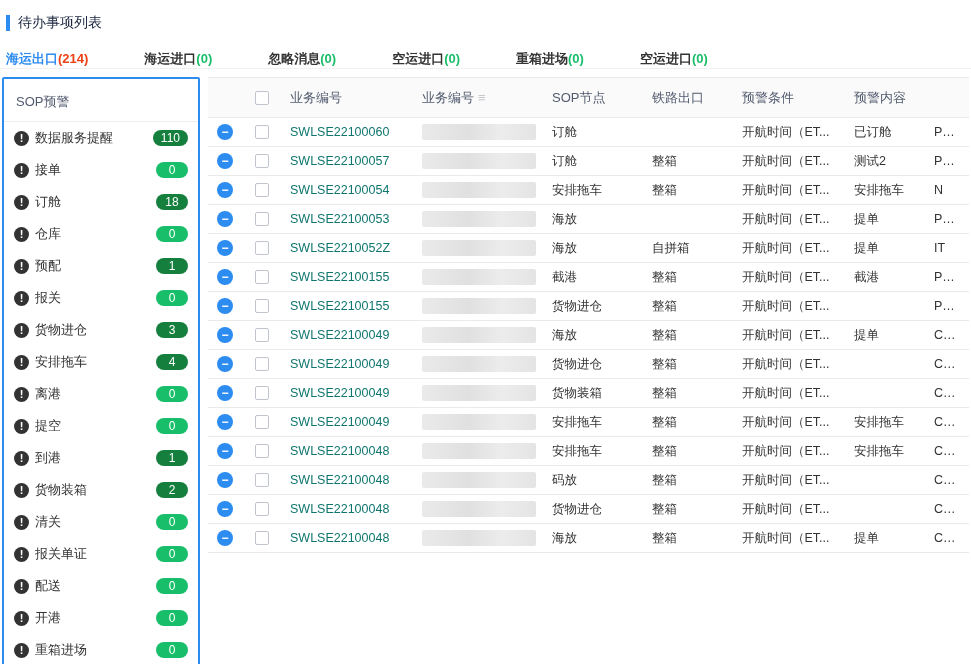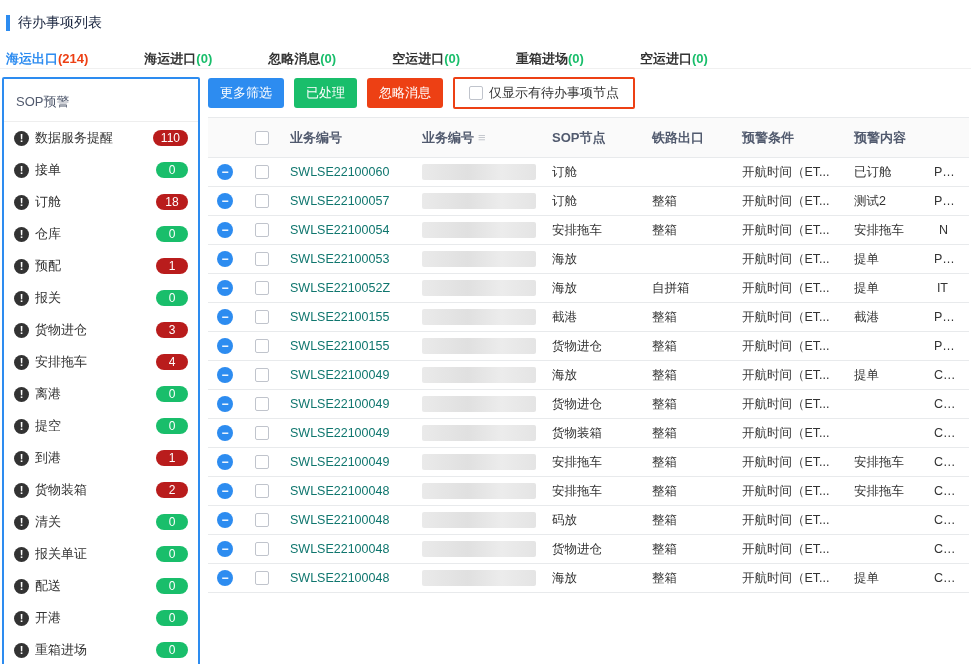--- a/index.html
+++ b/index.html
@@ -13,44 +13,44 @@
 .tab.active .tab-count { color: #ed4014; }
 .tab .tab-count { color: #19be6b; }
 .tab.a .tab-count { color: #ed4014; }
 .body-row { display: flex; align-items: flex-start; gap: 8px; padding: 8px 2px; }
 .sidebar { width: 198px; border: 2px solid #2d8cf0; border-radius: 2px; padding: 4px 0; }
 .side-head { padding: 10px 12px; color: #515a6e; font-size: 13px; border-bottom: 1px solid #eee; }
 .side-item { display: flex; align-items: center; justify-content: space-between; padding: 7px 10px; cursor: pointer; }
 .side-left { display: flex; align-items: center; gap: 6px; }
 .ex-icon { display:inline-flex; width:15px; height:15px; border-radius:50%; background:#333; color:#fff; font-size:11px; align-items:center; justify-content:center; font-weight:bold; line-height:1;}
 .badge { min-width: 32px; padding: 1px 8px; border-radius: 10px; color: #fff; font-size: 12px; text-align: center; }
-.b-red { background: #b91c1c; }
+.b-red { background: #15803d; }
 .b-green { background: #19be6b; }
 .main { flex: 1; min-width: 0; }
 .toolbar { display: flex; align-items: center; gap: 10px; margin-bottom: 8px; }
 .btn { padding: 6px 12px; border: none; border-radius: 3px; color: #fff; cursor: pointer; font-size: 13px; }
 .btn-blue { background: #2d8cf0; }
 .btn-green { background: #19be6b; }
 .btn-red { background: #ed4014; }
 .chk-wrap { display: inline-flex; align-items: center; gap: 6px; border: 2px solid #ed4014; padding: 5px 14px; border-radius: 2px; }
 .chk { width: 14px; height: 14px; border: 1px solid #c0c4cc; border-radius: 2px; display:inline-block; background:#fff;}
 .table-wrap { border-top: 1px solid #e8eaec; overflow: hidden; }
 .thead, .trow { display: flex; align-items: center; border-bottom: 1px solid #e8eaec; }
-.thead { background: #fafafa; color: #515a6e; font-weight: 700; height: 40px; }
+.thead { background: #fafafa; color: #515a6e; font-weight: 400; height: 40px; }
 .trow { height: 29px; font-size: 12.5px; }
 .cell { padding: 0 8px; flex-shrink: 0; overflow: hidden; text-overflow: ellipsis; white-space: nowrap; }
 .c-exp { width: 34px; display:flex; justify-content:center;}
 .c-chk { width: 40px; display:flex; justify-content:center;}
 .c-biz { width: 132px; }
 .c-ent { width: 130px; }
 .c-sop { width: 100px; }
 .c-pack { width: 90px; }
 .c-cond { width: 112px; }
 .c-cont { width: 80px; }
-.c-last { width: 30px; text-align: right; }
+.c-last { width: 30px; }
 .link { color: #0f766e; cursor: pointer; }
 .minus-circle { width:16px; height:16px; border-radius:50%; background:#2d8cf0; color:#fff; display:inline-flex; align-items:center; justify-content:center; font-size:12px; font-weight:bold; line-height:1; cursor:pointer;}
 .blur { width: 100%; height: 16px; background: linear-gradient(90deg,#eaeaea,#e0e0e0 40%,#ececec 70%,#e4e4e4); border-radius:2px; filter: blur(0.5px);}
 .th-sep { color:#c5c8ce; margin-left:4px;}
 </style>
 </head>
 <body>
 
 <div class="page-title-wrap">
   <div class="page-title-bar"></div>
@@ -186,29 +186,20 @@
           <span class="side-left">
             <span class="ex-icon">!</span>
             <span>重箱进场</span>
           </span>
           <span class="badge b-green">0</span>
         </div>
       </div>
   </div>
 
   <div class="main">
-    <div class="toolbar">
-      <button class="btn btn-blue">更多筛选</button>
-      <button class="btn btn-green">已处理</button>
-      <button class="btn btn-red">忽略消息</button>
-      <label class="chk-wrap">
-        <span class="chk"></span>
-        <span>仅显示有待办事项节点</span>
-      </label>
-    </div>
 
     <div class="table-wrap">
       <div class="thead">
         <div class="cell c-exp"></div>
         <div class="cell c-chk">
             <span class="chk"></span>
           </div>
         <div class="cell c-biz">业务编号</div>
         <div class="cell c-ent"><span>业务编号</span><span class="th-sep">≡</span></div>
         <div class="cell c-sop">SOP节点</div>

